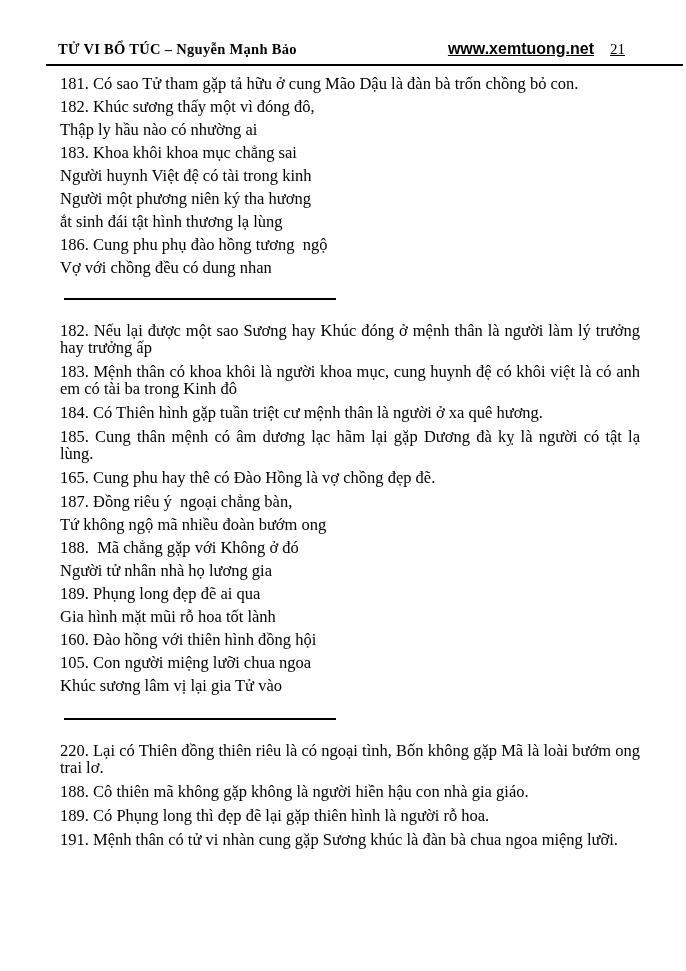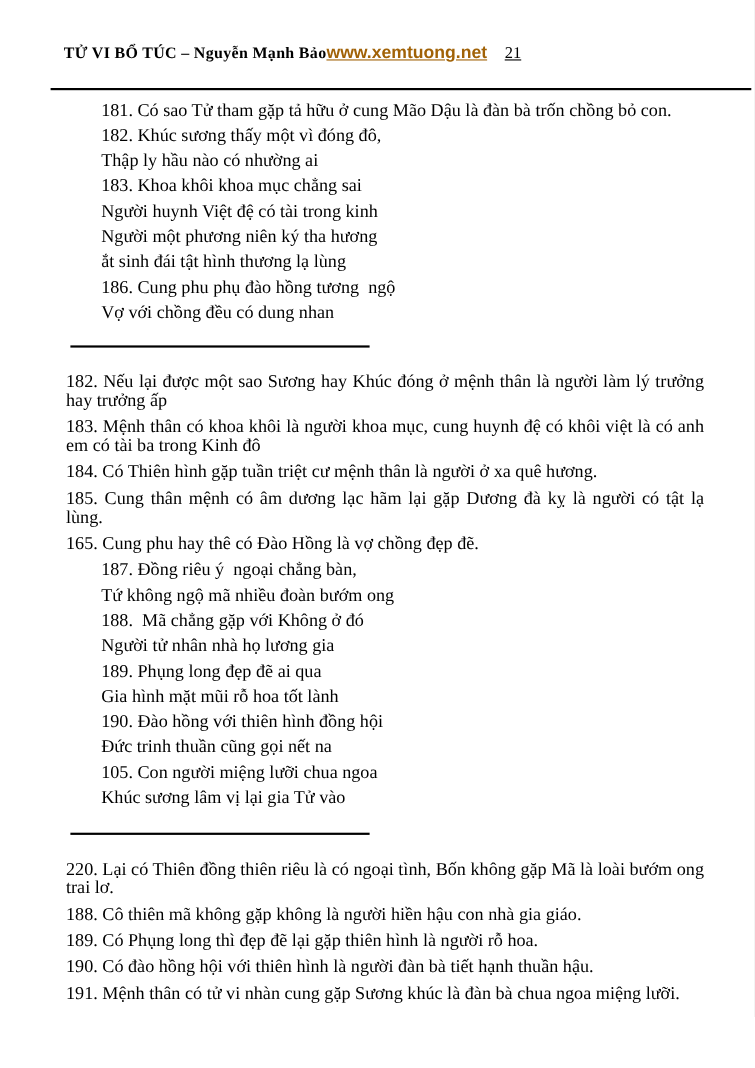--- a/index.html
+++ b/index.html
@@ -10,22 +10,23 @@
     margin: 0 auto;
     background: #ffffff;
     box-sizing: border-box;
     overflow: hidden;
     font-family: "Liberation Serif", serif;
     color: #000000;
   }
   .header {
     margin: 40px 3px 0 46px;
     display: flex;
+    justify-content: space-between;
     align-items: baseline;
-    padding-bottom: 22px;
+    padding-bottom: 6px;
     border-bottom: 2px solid #000000;
   }
   .header-title {
     font-weight: bold;
     font-size: 14.5px;
     letter-spacing: 0.3px;
     padding-left: 12px;
     white-space: nowrap;
   }
   .header-right {
@@ -41,21 +42,21 @@
     text-decoration: underline;
     cursor: pointer;
     white-space: nowrap;
   }
   .page-num { font-size: 15px; text-decoration: underline; }
 
   .content {
     margin: 0 46px 0 60px;
     font-size: 16.5px;
   }
-  .verse-block { margin-top: 6px; line-height: 23px; margin-left: 32px; }
+  .verse-block { margin-top: 6px; line-height: 23px; }
   .verse-block .line { white-space: pre-wrap; }
 
   .separator {
     border: none;
     border-top: 2px solid #000000;
     width: 272px;
     margin: 19px 0 0 4px;
   }
   .separator.second { margin-top: 21px; }
 
@@ -68,21 +69,21 @@
   .prose-block p:last-child { margin-bottom: 0; }
 </style>
 </head>
 <body>
 
 <div class="page">
 
   <div class="header">
     <span class="header-title">TỬ VI BỔ TÚC – Nguyễn Mạnh Bảo</span>
     <span class="header-right">
-      <a class="header-link" style="color: #a16207;">www.xemtuong.net</a>
+      <a class="header-link" style="color: #000000;">www.xemtuong.net</a>
       <span class="page-num">21</span>
     </span>
   </div>
 
   <div class="content">
 
     <div class="verse-block">
       <div class="line">181. Có sao Tử tham gặp tả hữu ở cung Mão Dậu là đàn bà trốn chồng bỏ con.</div>
       <div class="line">182. Khúc sương thấy một vì đóng đô,</div>
       <div class="line">Thập ly hầu nào có nhường ai</div>
@@ -104,30 +105,28 @@
       <p>165. Cung phu hay thê có Đào Hồng là vợ chồng đẹp đẽ.</p>
     </div>
 
     <div class="verse-block" style="margin-top:4px;">
       <div class="line">187. Đồng riêu ý  ngoại chẳng bàn,</div>
       <div class="line">Tứ không ngộ mã nhiều đoàn bướm ong</div>
       <div class="line">188.  Mã chẳng gặp với Không ở đó</div>
       <div class="line">Người tử nhân nhà họ lương gia</div>
       <div class="line">189. Phụng long đẹp đẽ ai qua</div>
       <div class="line">Gia hình mặt mũi rỗ hoa tốt lành</div>
-      <div class="line">190. Đào hồng với thiên hình đồng hội</div>
-      <div class="line">Đức trinh thuần cũng gọi nết na</div>
+      <div class="line">160. Đào hồng với thiên hình đồng hội</div>
       <div class="line">105. Con người miệng lưỡi chua ngoa</div>
       <div class="line">Khúc sương lâm vị lại gia Tử vào</div>
     </div>
 
     <hr class="separator second">
 
     <div class="prose-block">
       <p>220. Lại có Thiên đồng thiên riêu là có ngoại tình, Bốn không gặp Mã là loài bướm ong trai lơ.</p>
       <p>188. Cô thiên mã không gặp không là người hiền hậu con nhà gia giáo.</p>
       <p>189. Có Phụng long thì đẹp đẽ lại gặp thiên hình là người rỗ hoa.</p>
-      <p>190. Có đào hồng hội với thiên hình là người đàn bà tiết hạnh thuần hậu.</p>
       <p>191. Mệnh thân có tử vi nhàn cung gặp Sương khúc là đàn bà chua ngoa miệng lưỡi.</p>
     </div>
 
   </div>
 </div>
 
 </body></html>

